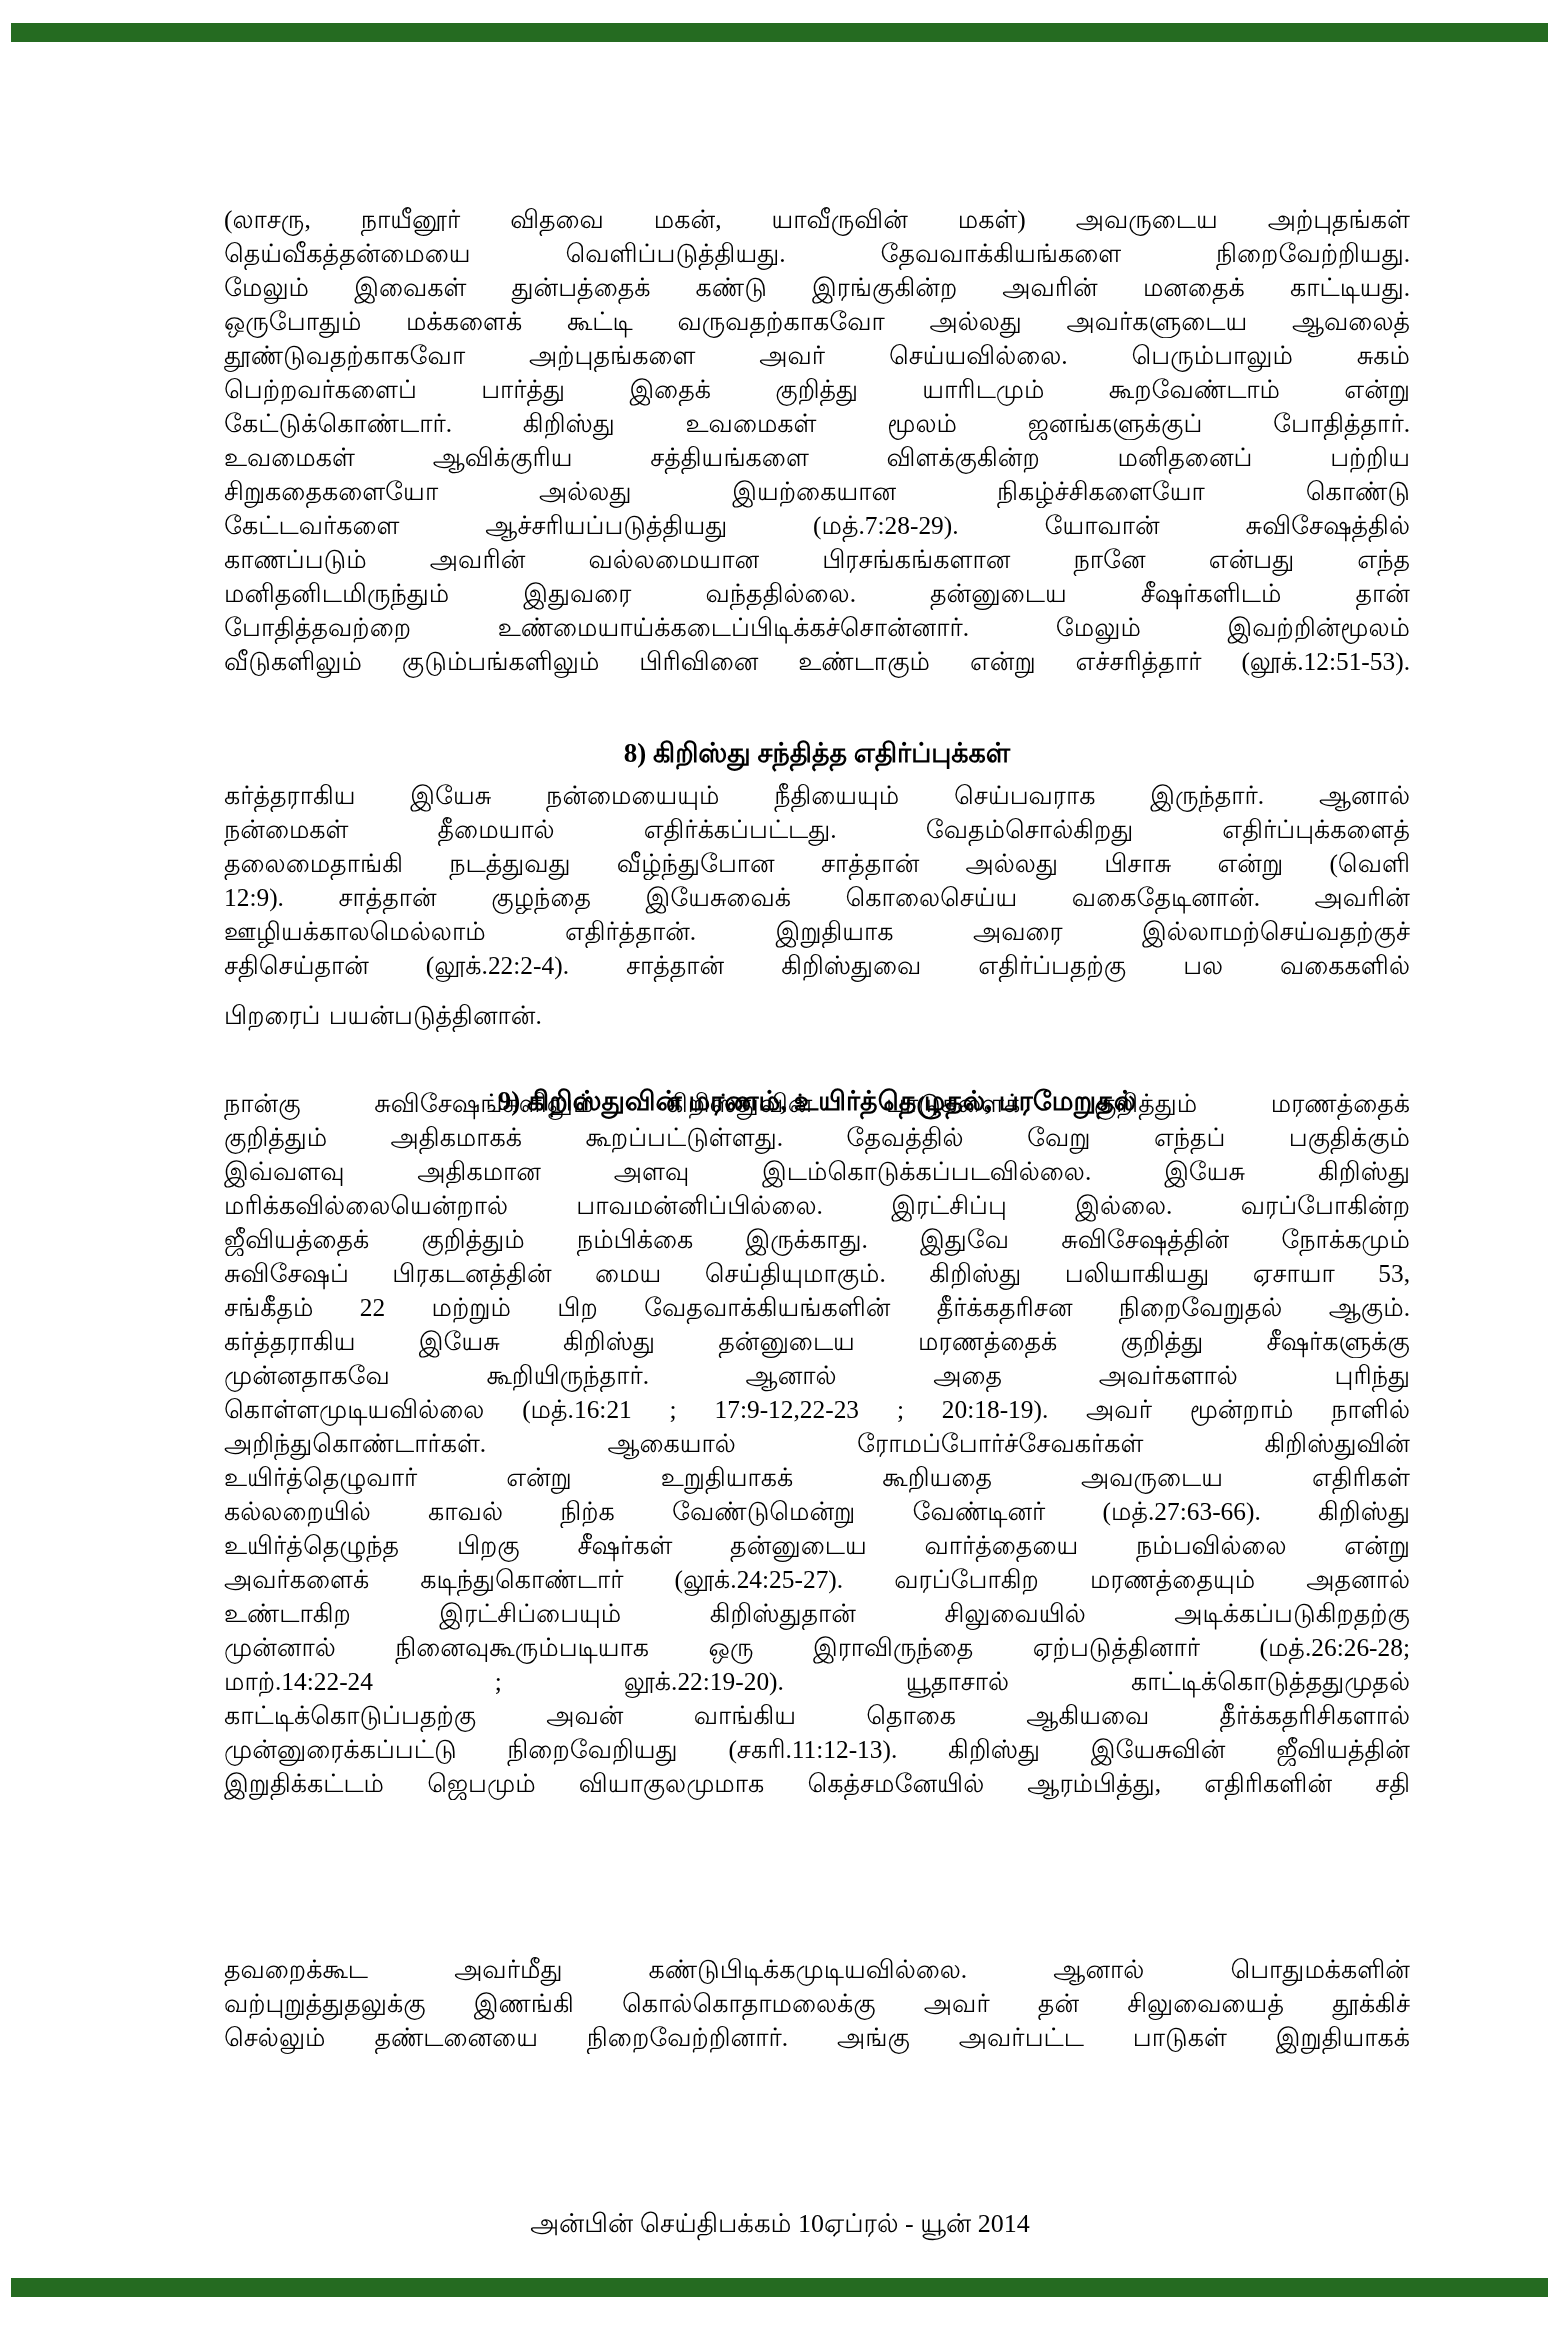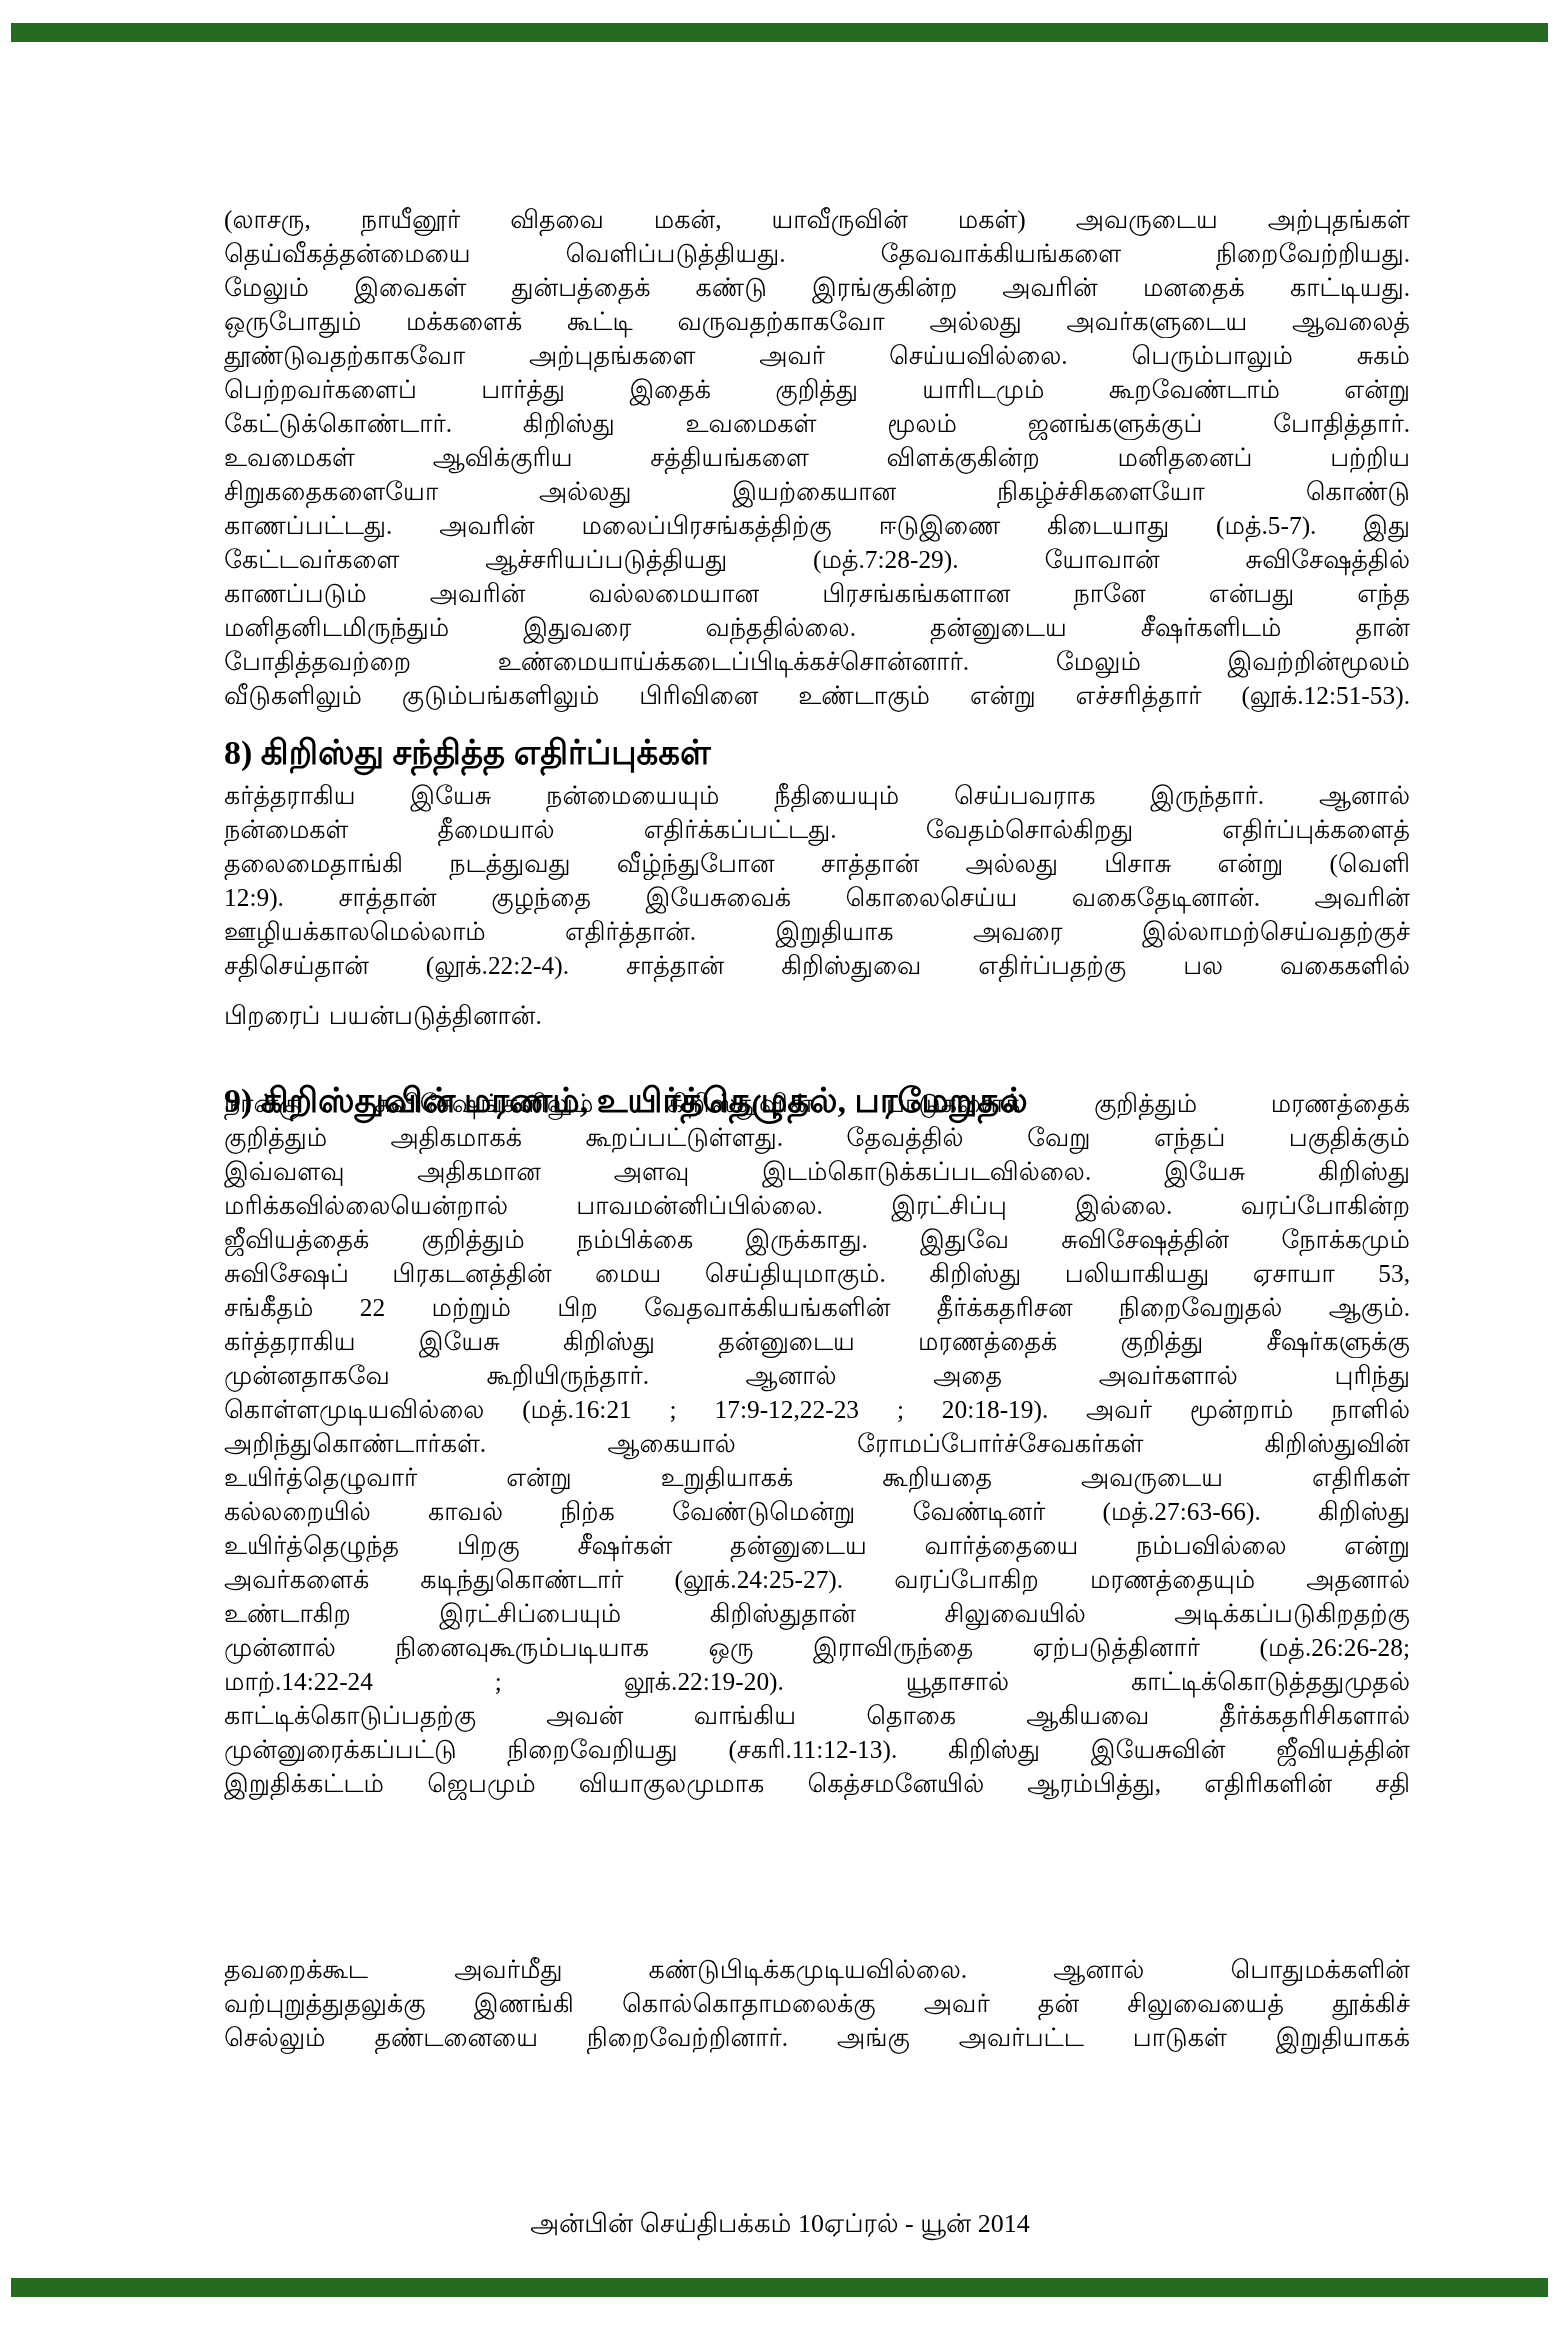--- a/index.html
+++ b/index.html
@@ -26,21 +26,21 @@
     text-align-last:justify;
     white-space:normal;
     height:34px;overflow:hidden;
   }
   .textblock .line.short{
     text-align-last:left;
     margin-top:16px;
   }
   .heading{
     position:absolute;left:224px;width:1186px;
-    font-size:34px;font-weight:bold;line-height:40px;
+    font-size:27px;font-weight:bold;line-height:40px;text-align:center;
   }
   .footer{
     position:absolute;left:155px;top:2208px;width:1250px;
     display:flex;justify-content:center;align-items:baseline;
     font-size:26px;line-height:32px;
   }
   .footer .center{ text-align:center; }
 </style>
 </head>
 <body>
@@ -52,21 +52,20 @@
   <div class="textblock" style="top:202px;">
       <div class="line">(லாசரு, நாயீனூர் விதவை மகன், யாவீருவின் மகள்) அவருடைய அற்புதங்கள்</div>
       <div class="line">தெய்வீகத்தன்மையை வெளிப்படுத்தியது. தேவவாக்கியங்களை நிறைவேற்றியது.</div>
       <div class="line">மேலும் இவைகள் துன்பத்தைக் கண்டு இரங்குகின்ற அவரின் மனதைக் காட்டியது.</div>
       <div class="line">ஒருபோதும் மக்களைக் கூட்டி வருவதற்காகவோ அல்லது அவர்களுடைய ஆவலைத்</div>
       <div class="line">தூண்டுவதற்காகவோ அற்புதங்களை அவர் செய்யவில்லை. பெரும்பாலும் சுகம்</div>
       <div class="line">பெற்றவர்களைப் பார்த்து இதைக் குறித்து யாரிடமும் கூறவேண்டாம் என்று</div>
       <div class="line">கேட்டுக்கொண்டார். கிறிஸ்து உவமைகள் மூலம் ஜனங்களுக்குப் போதித்தார்.</div>
       <div class="line">உவமைகள் ஆவிக்குரிய சத்தியங்களை விளக்குகின்ற மனிதனைப் பற்றிய</div>
       <div class="line">சிறுகதைகளையோ அல்லது இயற்கையான நிகழ்ச்சிகளையோ கொண்டு</div>
-      <div class="line">காணப்பட்டது. அவரின் மலைப்பிரசங்கத்திற்கு ஈடுஇணை கிடையாது (மத்.5-7). இது</div>
       <div class="line">கேட்டவர்களை ஆச்சரியப்படுத்தியது (மத்.7:28-29). யோவான் சுவிசேஷத்தில்</div>
       <div class="line">காணப்படும் அவரின் வல்லமையான பிரசங்கங்களான நானே என்பது எந்த</div>
       <div class="line">மனிதனிடமிருந்தும் இதுவரை வந்ததில்லை. தன்னுடைய சீஷர்களிடம் தான்</div>
       <div class="line">போதித்தவற்றை உண்மையாய்க்கடைப்பிடிக்கச்சொன்னார். மேலும் இவற்றின்மூலம்</div>
       <div class="line">வீடுகளிலும் குடும்பங்களிலும் பிரிவினை உண்டாகும் என்று எச்சரித்தார் (லூக்.12:51-53).</div>
     </div>
 
   <div class="heading" style="top:733px;">8) கிறிஸ்து சந்தித்த எதிர்ப்புக்கள்</div>
 
   <div class="textblock" style="top:778px;">

